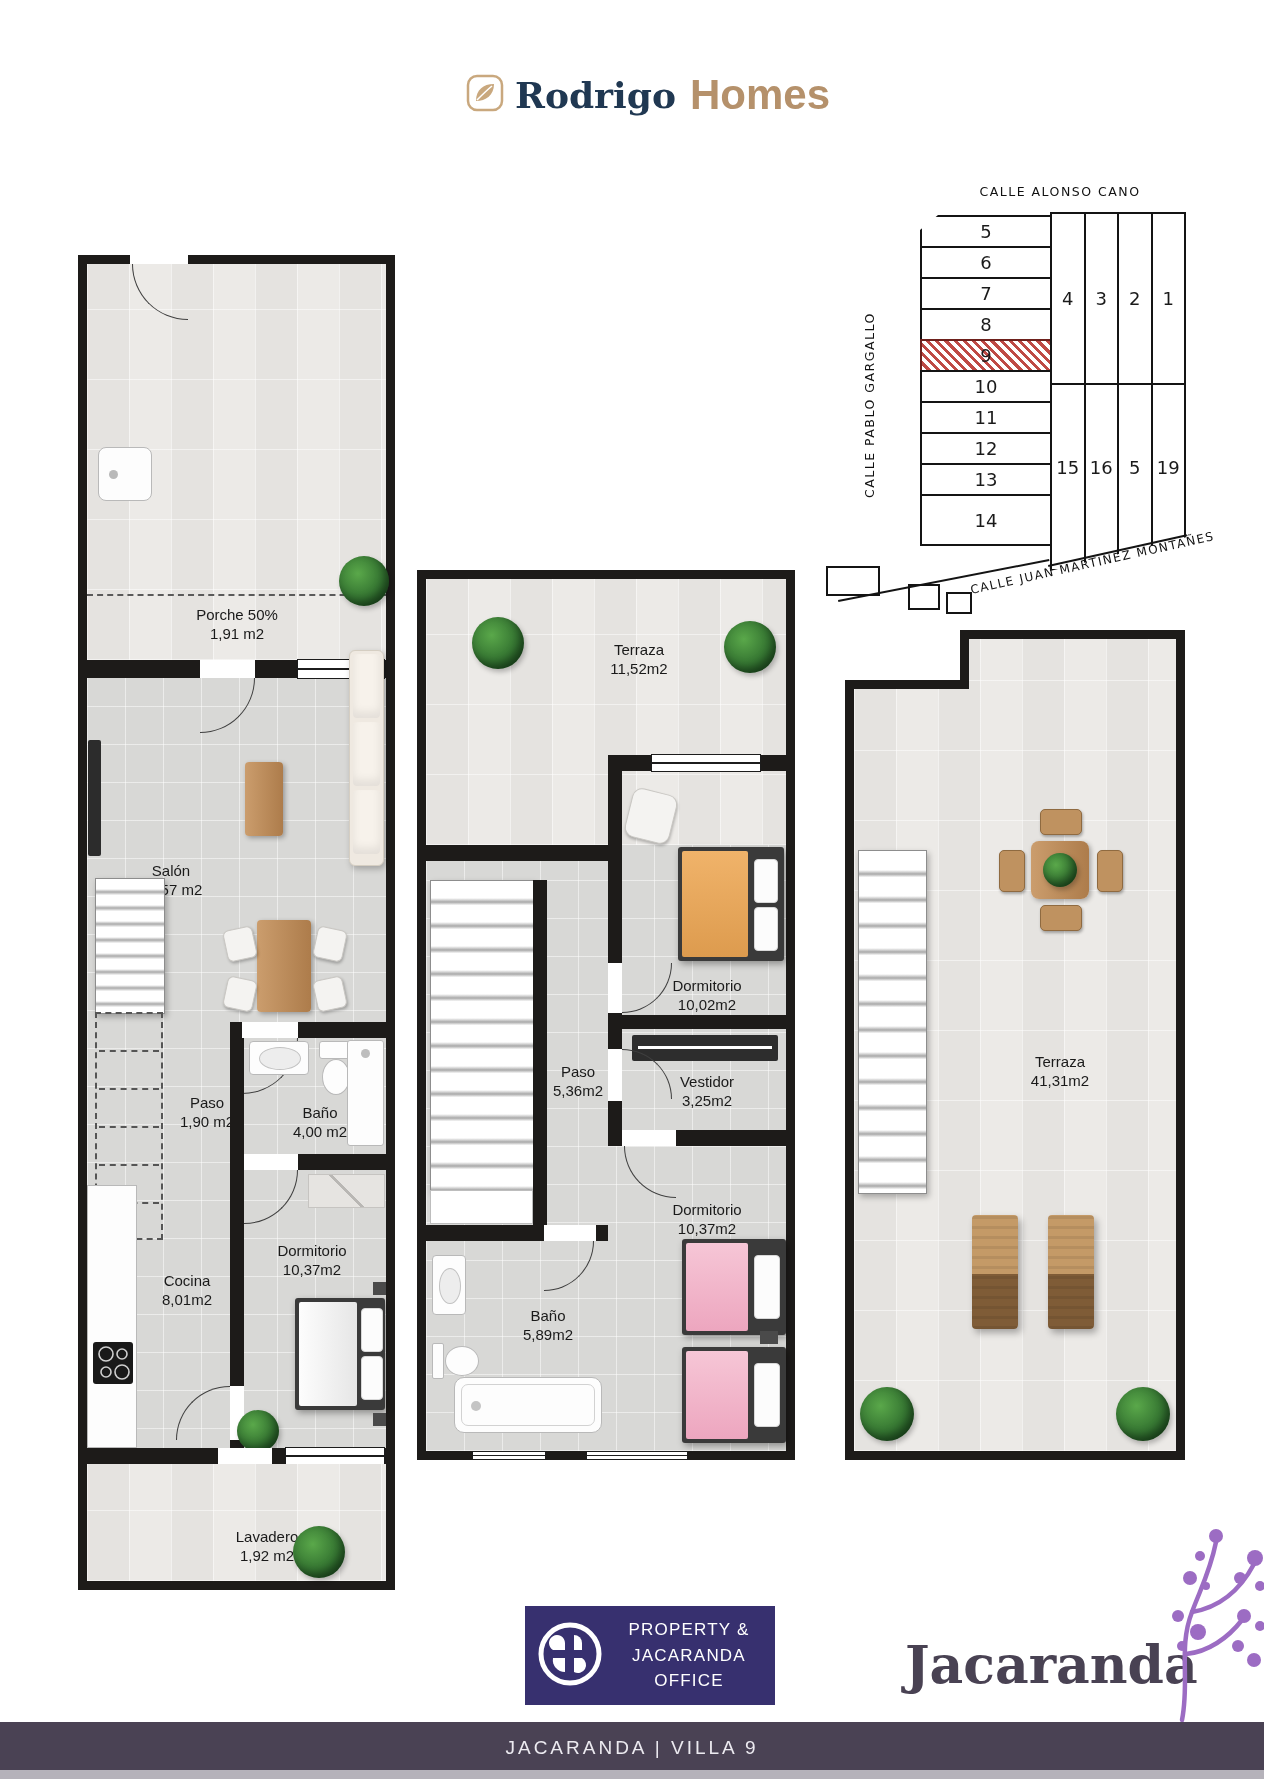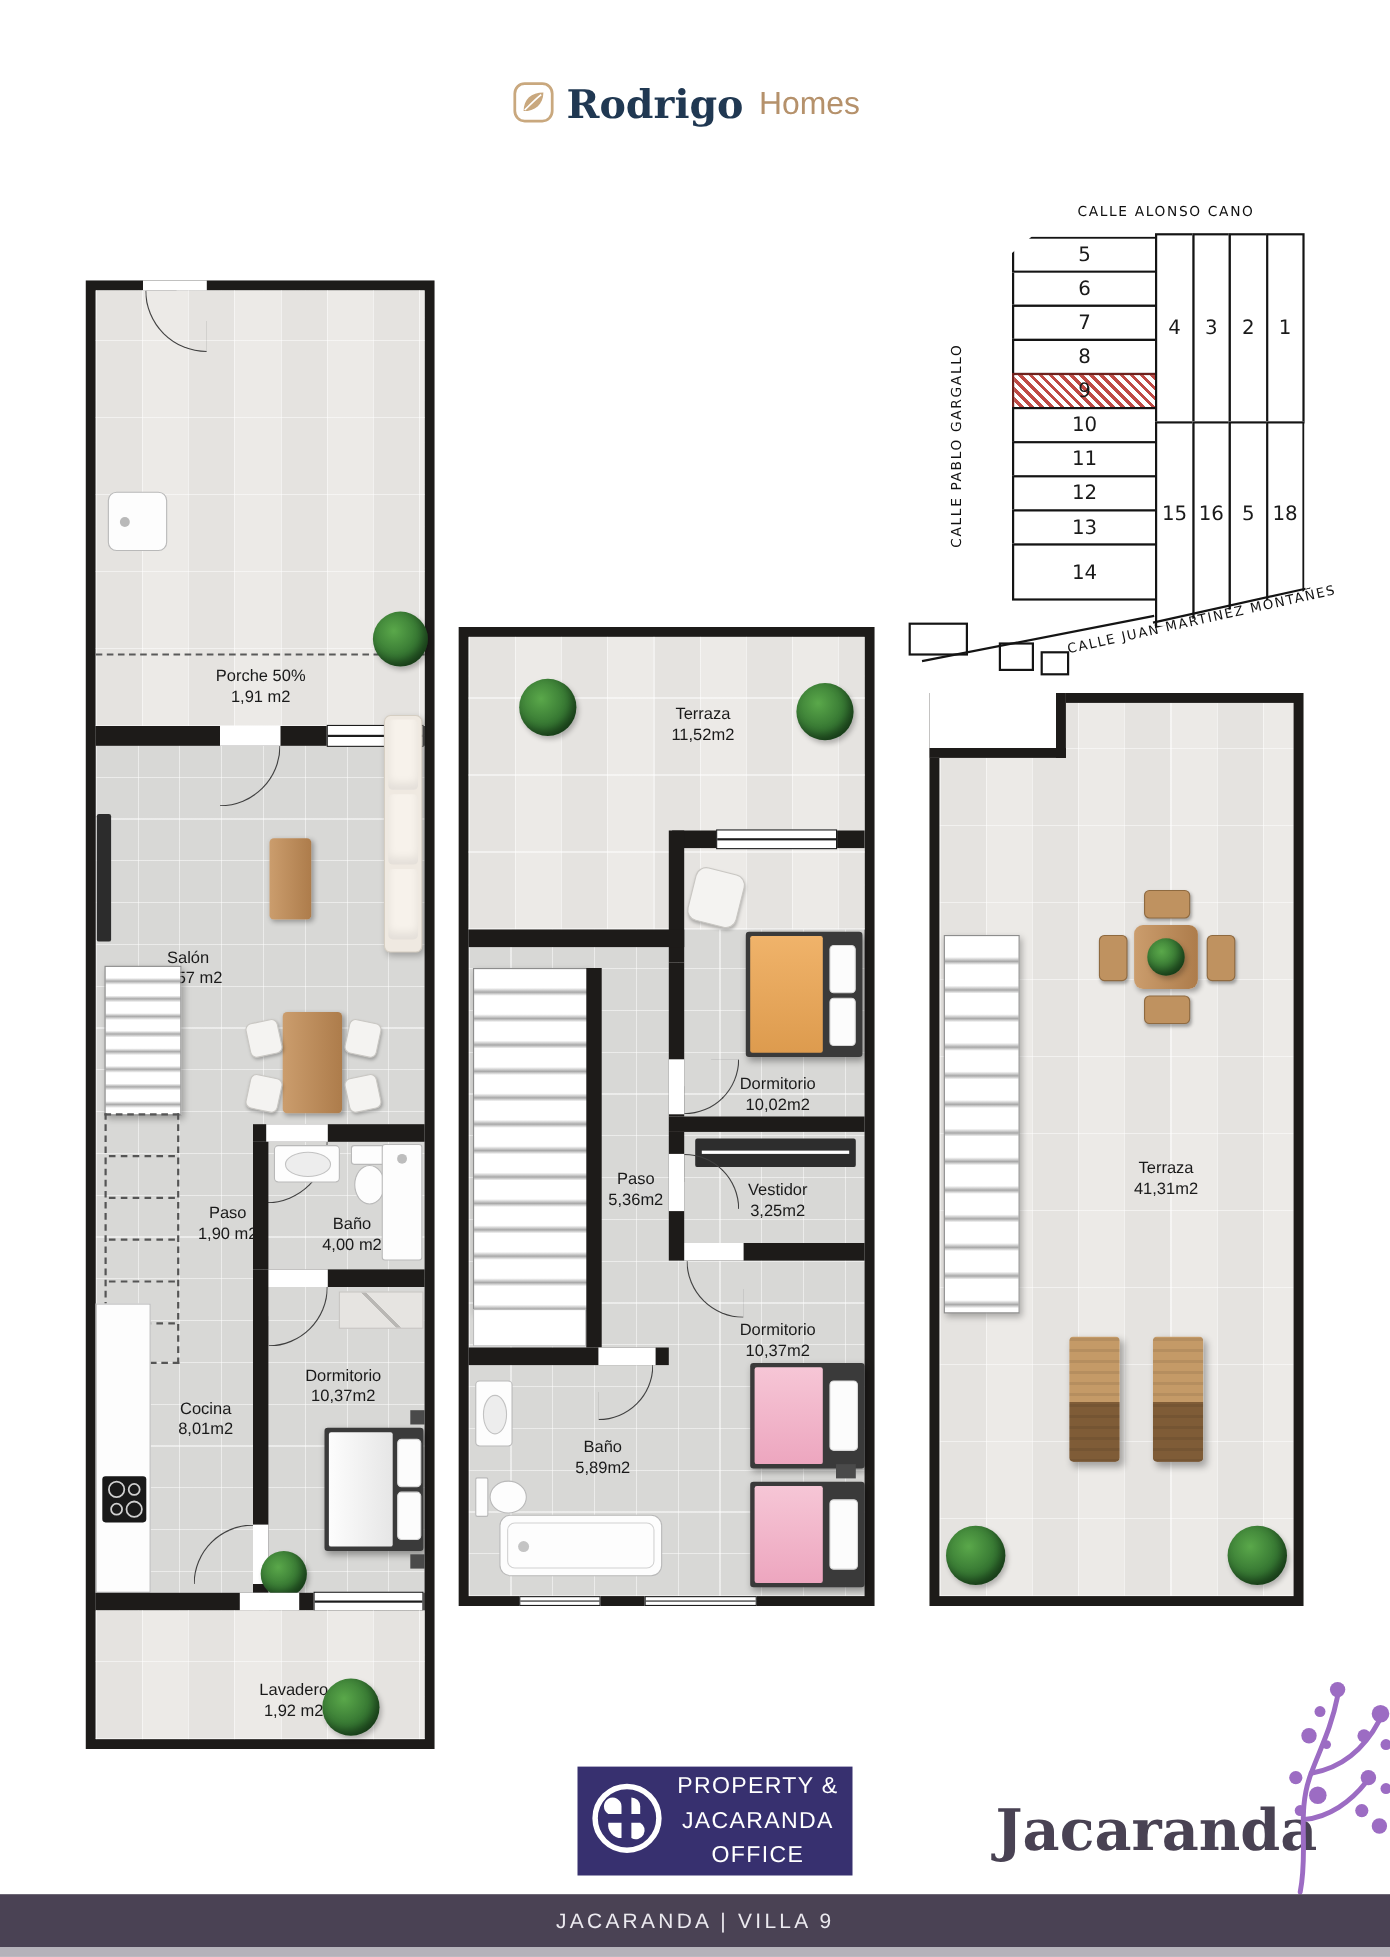--- a/index.html
+++ b/index.html
@@ -5,21 +5,21 @@
   html,body{margin:0;padding:0;background:#fff}
   .page{position:relative;width:1264px;height:1779px;background:#ffffff;overflow:hidden;
         font-family:"Liberation Sans",sans-serif;color:#1a1a1a}
 
   
   .banner{position:absolute;left:0;top:48px;width:430px;height:100px;background:#4a4254;
           display:flex;align-items:center;justify-content:center}
   .banner .t{color:#fff;font-size:56px;font-weight:700;letter-spacing:2px}
   .brand{position:absolute;left:465px;top:72px;height:46px;display:flex;align-items:center;gap:10px}
   .brand .nm{font-family:"DejaVu Serif",serif;font-weight:700;font-size:36px;color:#203852}
-  .brand .sfx{font-size:29px;color:#b5916b;font-weight:400;margin-left:4px}
+  .brand .sfx{font-size:42px;color:#b5916b;font-weight:700;margin-left:4px}
 
   
   .siteplan{position:absolute;left:810px;top:160px;width:450px;height:462px;font-family:"DejaVu Sans",sans-serif}
   .street{position:absolute;font-size:12.5px;letter-spacing:1.5px;color:#111;font-weight:500;text-align:center}
   .street-left{writing-mode:vertical-rl;transform:rotate(180deg);height:330px;letter-spacing:1.5px}
   .prow{box-sizing:border-box;height:33px;border:2px solid #141414;margin-top:-2px;background:#fff;
         display:flex;align-items:center;justify-content:center;font-size:18px}
   .prow:first-child{margin-top:0}
   .hatch{background:repeating-linear-gradient(45deg,#ffffff 0 3.5px,#bf4a45 3.5px 6.5px);border-color:#6e211d}
   .pcol{flex:1;box-sizing:border-box;border:2px solid #141414;margin-left:-2px;background:#fff;
@@ -83,21 +83,21 @@
                          repeating-radial-gradient(circle at 50% 50%,rgba(255,255,255,.16) 0 7px,rgba(69,169,221,0) 7px 15px);
         display:flex;align-items:center;justify-content:center}
   .closet-dark{position:absolute;background:#2d2d2d;border-radius:2px}
   .closet-rail{position:absolute;left:6px;right:6px;top:11px;height:3px;background:#fff}
   .closet-light{position:absolute;background:#e6e4e1;border:1px solid #c6c4c1;
         background-image:linear-gradient(45deg,transparent 48%,#b9b7b4 48% 52%,transparent 52%)}
 
   
   .pco{position:absolute;left:525px;top:1606px;width:250px;height:99px;background:#37306f;
        display:flex;align-items:center;padding:0 12px;box-sizing:border-box;gap:12px}
-  .pco .txt{flex:1;color:#fff;font-size:21px;letter-spacing:1.2px;line-height:1.5;text-align:center;font-weight:400}
+  .pco .txt{flex:1;color:#fff;font-size:17px;letter-spacing:1.2px;line-height:1.5;text-align:center;font-weight:400}
   .jaca{position:absolute;left:905px;top:1634px;font-family:"DejaVu Serif",serif;font-weight:700;
         font-size:52px;color:#494253}
   .footer{position:absolute;left:0;top:1722px;width:1264px;height:52px;background:#4a4254;
           display:flex;align-items:center;justify-content:center}
   .footer .ft{color:#eceaf0;font-size:19px;letter-spacing:3px;font-weight:400}
   .footstrip{position:absolute;left:0;top:1770px;width:1264px;height:9px;background:#b5b2ba}
 </style>
 </head>
 <body>
 
@@ -172,21 +172,21 @@
       <div class="pcol" style="padding-top:72px">
           <span>15</span>
         </div>
       <div class="pcol" style="padding-top:72px">
           <span>16</span>
         </div>
       <div class="pcol" style="padding-top:72px">
           <span>5</span>
         </div>
       <div class="pcol" style="padding-top:72px">
-          <span>18</span>
+          <span>19</span>
         </div>
     </div>
     <div style="position:absolute;left:238px;top:405px;width:142px;border-top:2px solid #141414;
                 transform:rotate(-12.5deg);transform-origin:left top"></div>
 
     <div class="sbox" style="left:16px;top:406px;width:54px;height:30px"></div>
     <div class="sbox" style="left:98px;top:424px;width:32px;height:26px"></div>
     <div class="sbox" style="left:136px;top:432px;width:26px;height:22px"></div>
     <div style="position:absolute;left:28px;top:440px;width:215px;border-top:2px solid #141414;
                 transform:rotate(-11deg);transform-origin:left top"></div>

